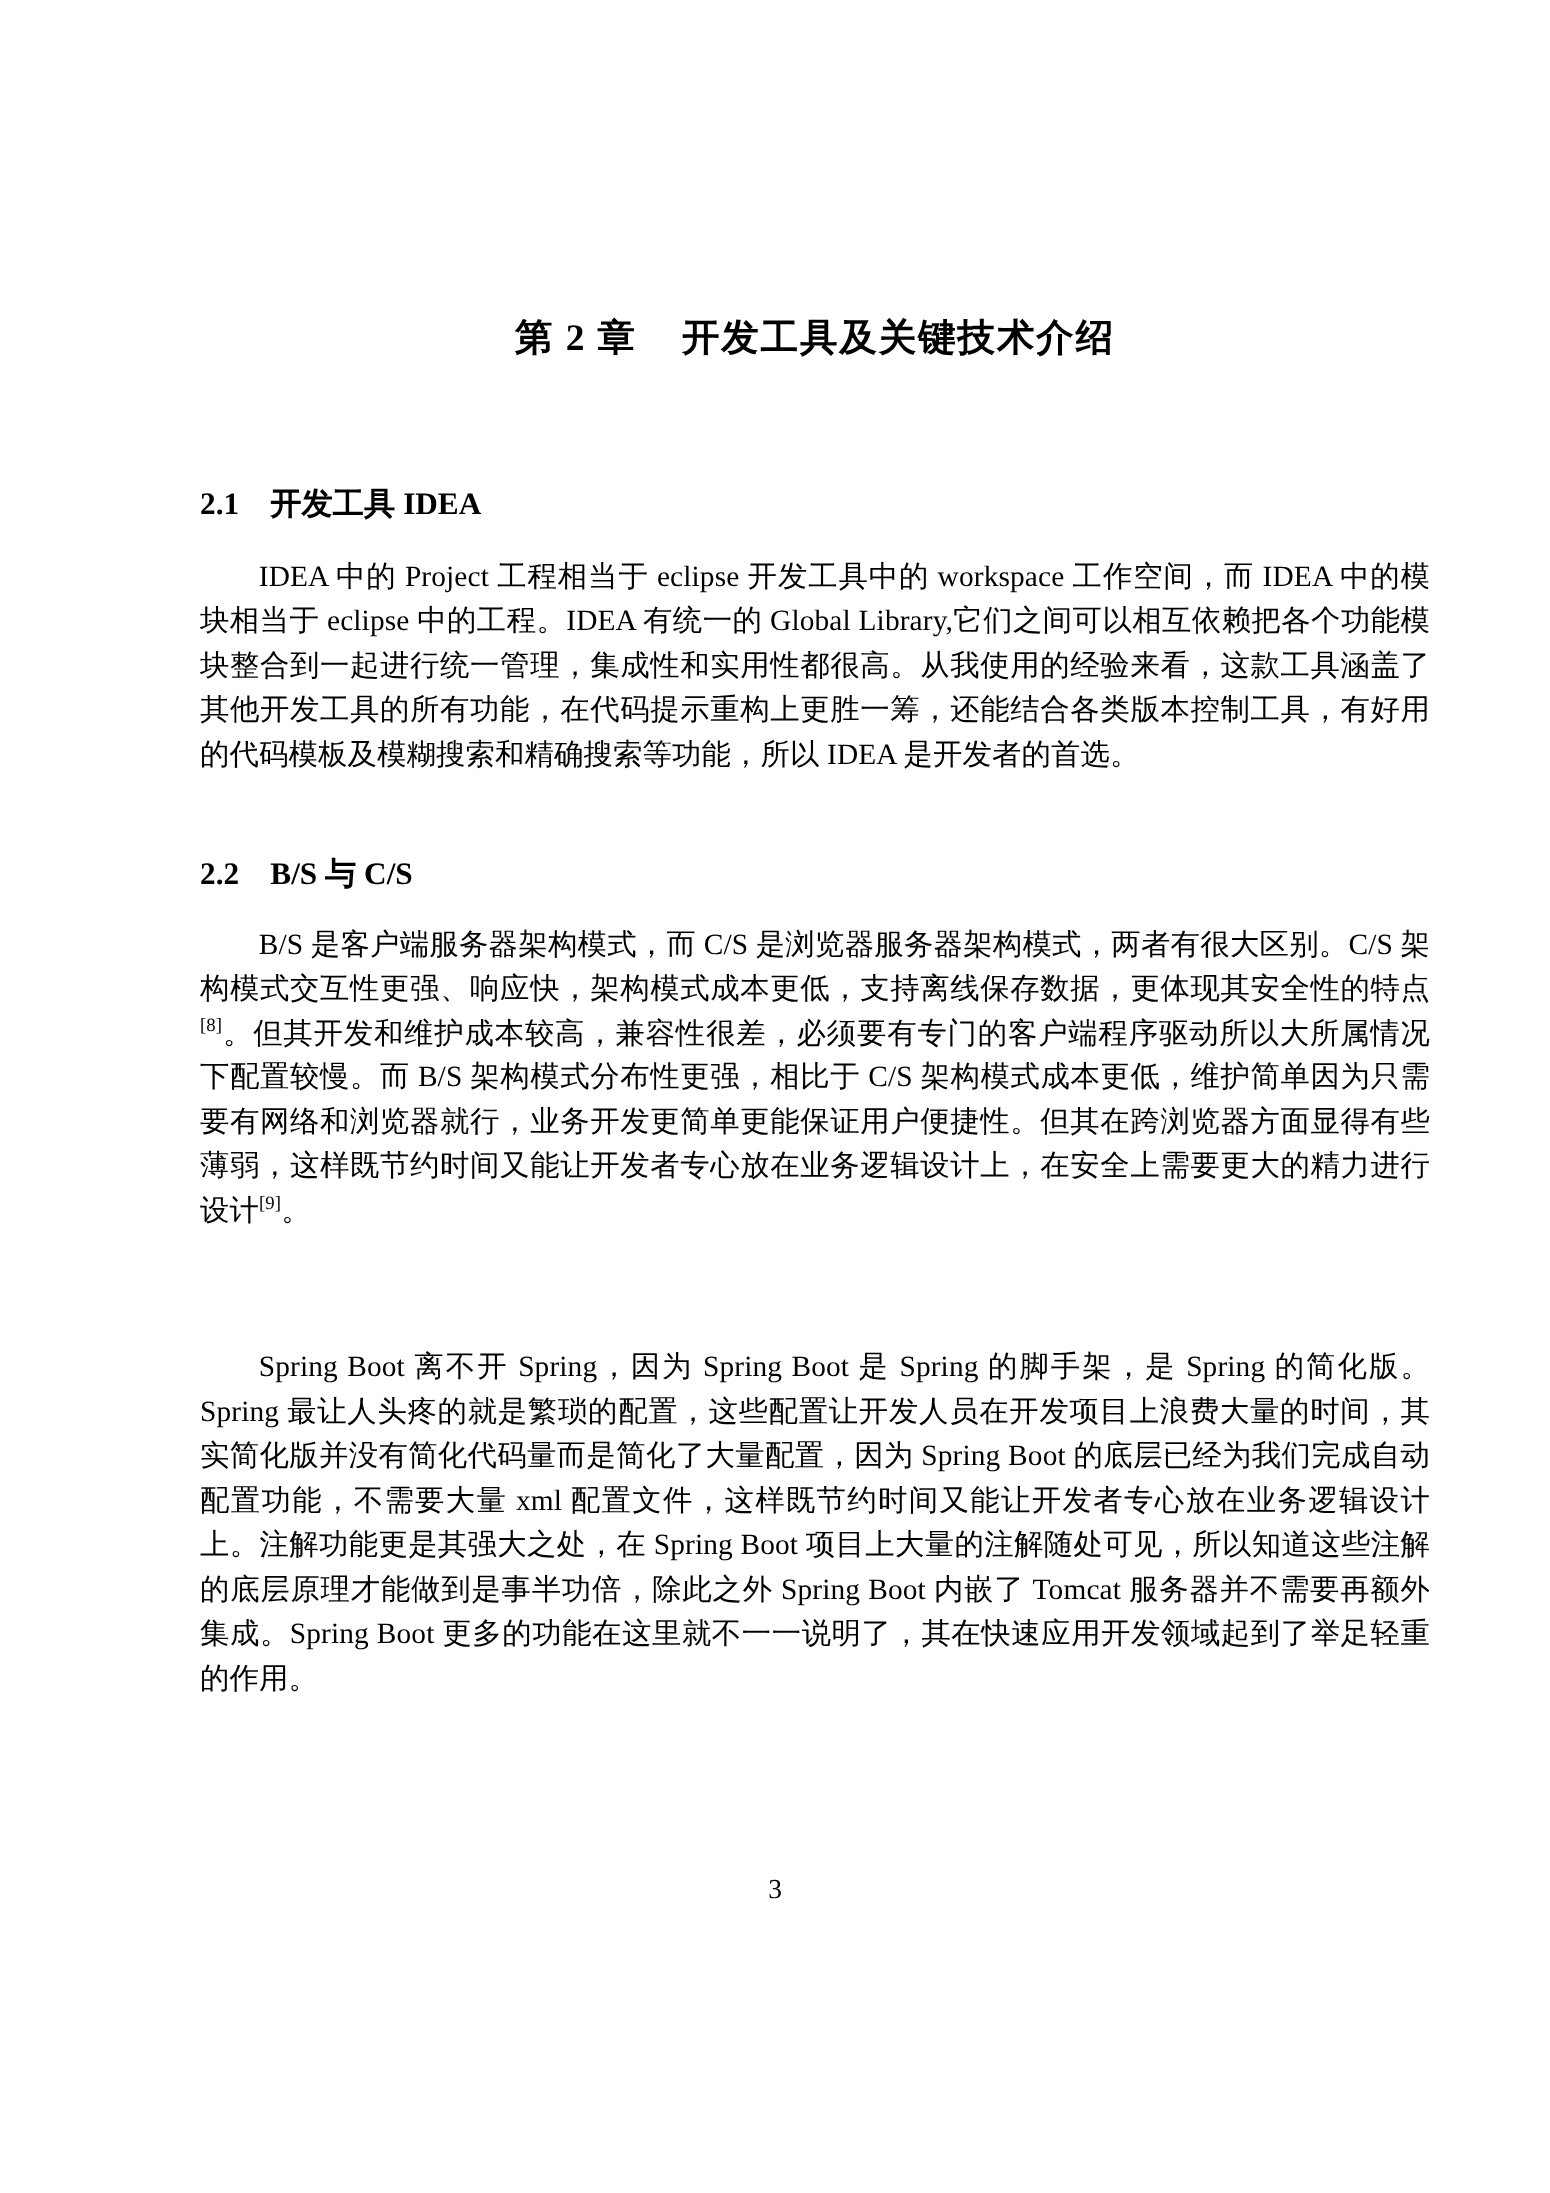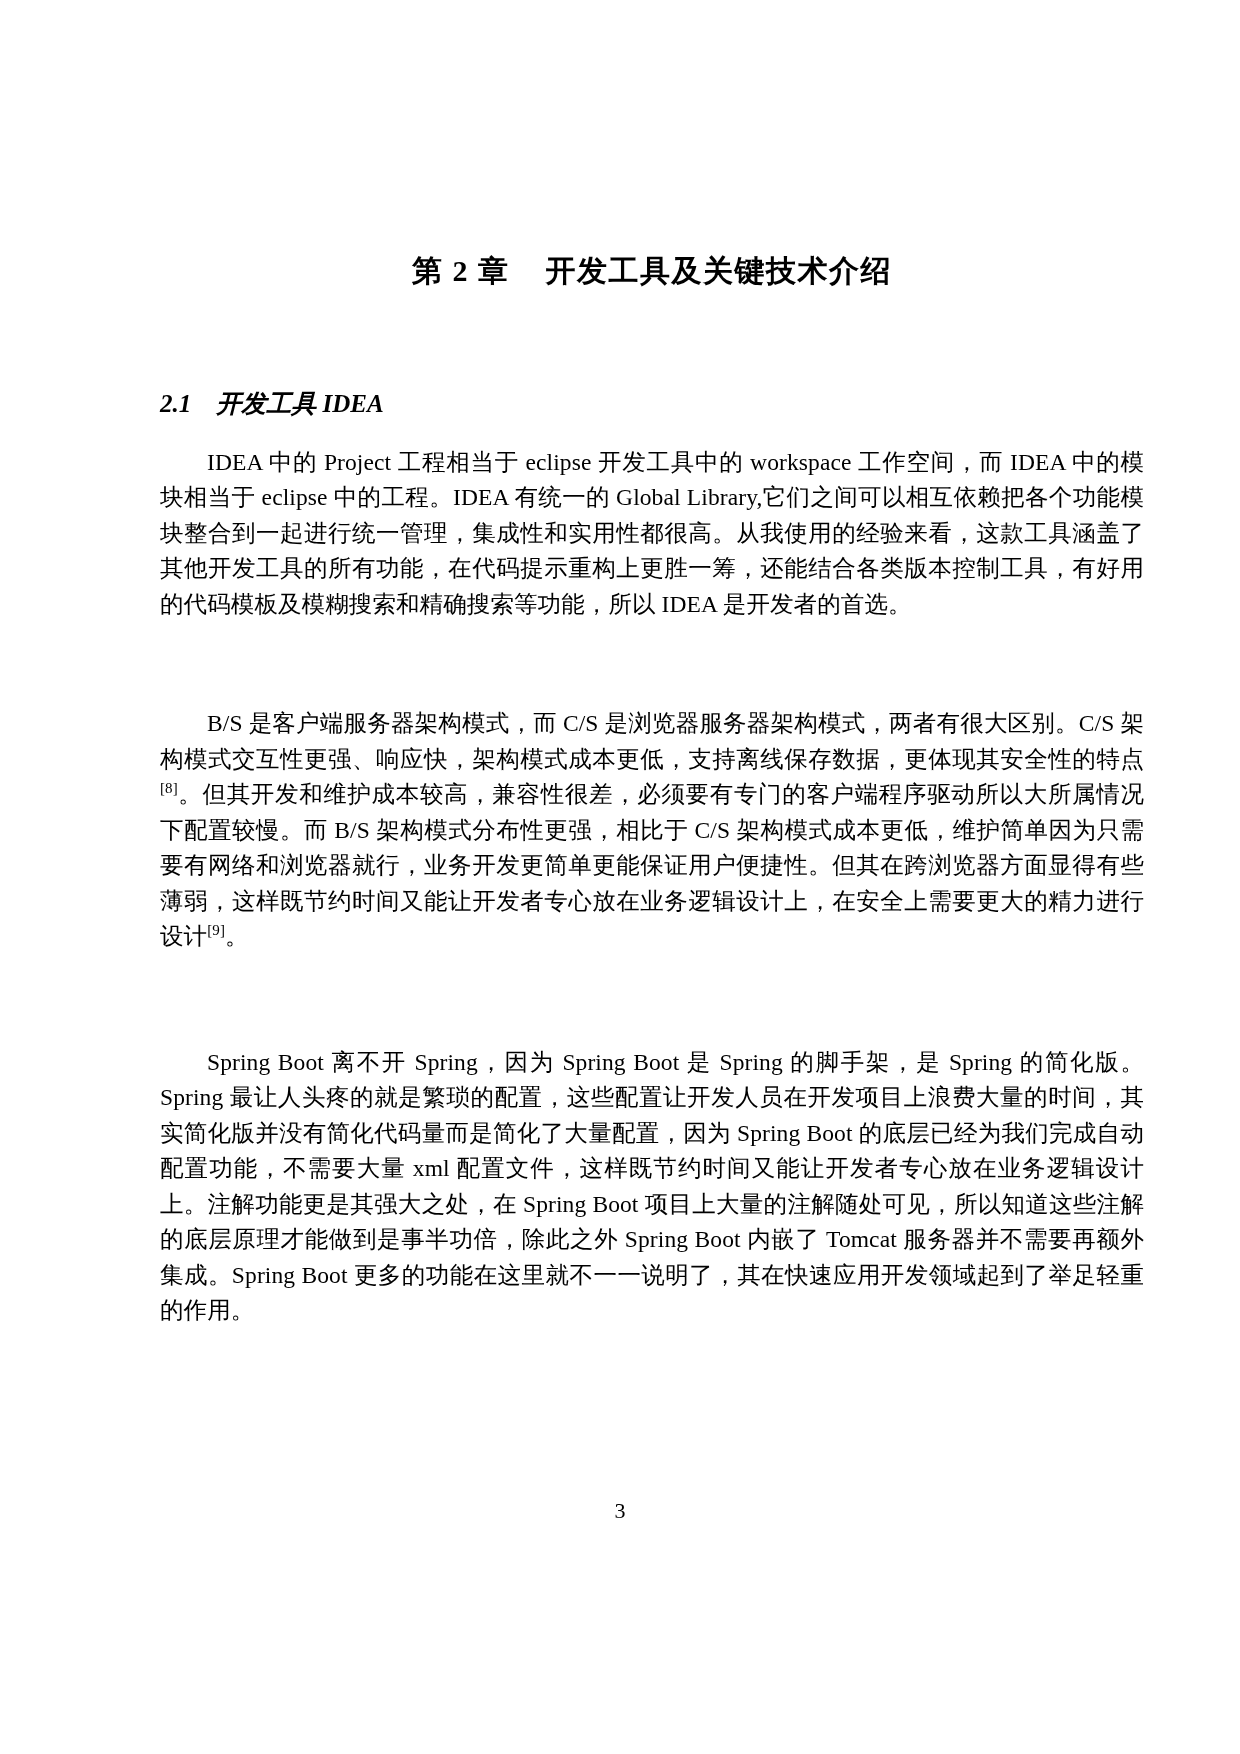--- a/index.html
+++ b/index.html
@@ -49,21 +49,20 @@
     letter-spacing: 0.1px;
   }
 
   
   .section-heading {
     font-size: 25px;
     font-weight: bold;
     margin: 0;
     line-height: 1.3;
     white-space: pre;
-    font-style: italic;
   }
 
   .sp-intro      { height: 38px; }
   .sp-after-p1   { height: 58px; }
   .sp-after-h21  { height: 24px; }
   .sp-after-p21  { height: 62px; }
   .sp-after-h22  { height: 22px; }
   .sp-after-p22  { height: 64px; }
   .sp-after-h23  { height: 26px; }
 
@@ -98,20 +97,21 @@
     <div class="sp-after-p1"></div>
 
     <h2 class="section-heading">2.1　开发工具 IDEA</h2>
 
     <div class="sp-after-h21"></div>
 
     <p class="para">IDEA 中的 Project 工程相当于 eclipse 开发工具中的 workspace 工作空间，而 IDEA 中的模块相当于 eclipse 中的工程。IDEA 有统一的 Global Library,它们之间可以相互依赖把各个功能模块整合到一起进行统一管理，集成性和实用性都很高。从我使用的经验来看，这款工具涵盖了其他开发工具的所有功能，在代码提示重构上更胜一筹，还能结合各类版本控制工具，有好用的代码模板及模糊搜索和精确搜索等功能，所以 IDEA 是开发者的首选。</p>
 
     <div class="sp-after-p21"></div>
 
+    <h2 class="section-heading">2.2　B/S 与 C/S</h2>
 
     <div class="sp-after-h22"></div>
 
     <p class="para"><span>B/S 是客户端服务器架构模式，而 C/S 是浏览器服务器架构模式，两者有很大区别。C/S 架构模式交互性更强、响应快，架构模式成本更低，支持离线保存数据，更体现其安全性的特点</span><sup class="fn">[8]</sup><span>。但其开发和维护成本较高，兼容性很差，必须要有专门的客户端程序驱动所以大所属情况下配置较慢。而 B/S 架构模式分布性更强，相比于 C/S 架构模式成本更低，维护简单因为只需要有网络和浏览器就行，业务开发更简单更能保证用户便捷性。但其在跨浏览器方面显得有些薄弱，这样既节约时间又能让开发者专心放在业务逻辑设计上，在安全上需要更大的精力进行设计</span><sup class="fn">[9]</sup><span>。</span></p>
 
     <div class="sp-after-p22"></div>
 
 
     <div class="sp-after-h23"></div>
 

